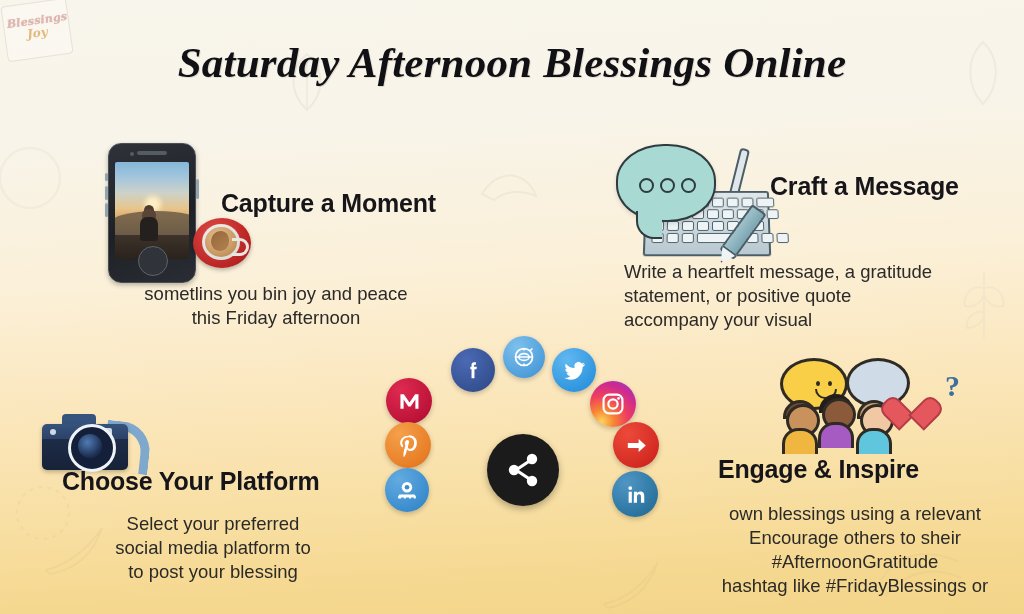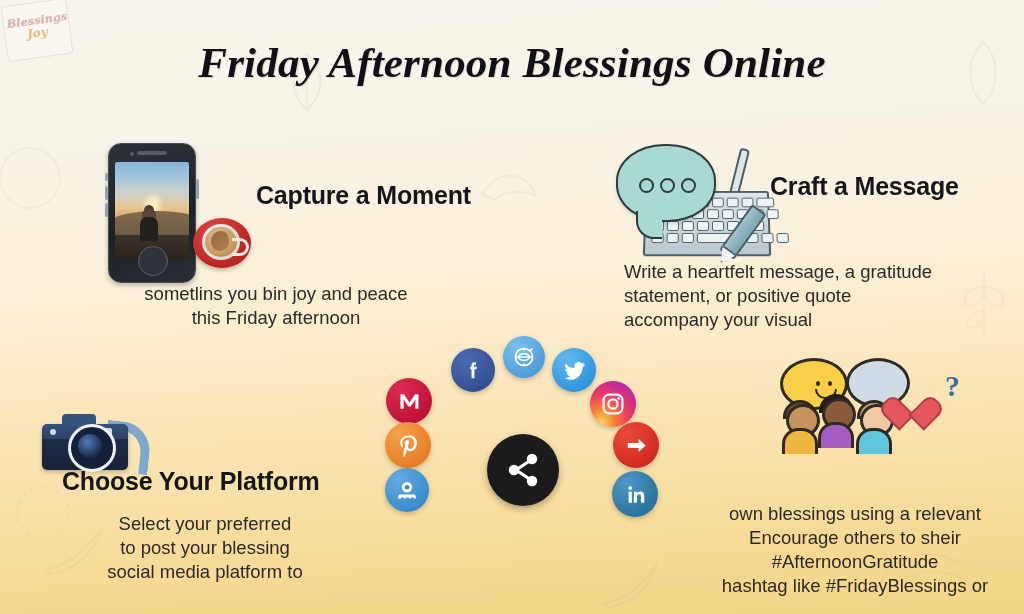--- a/index.html
+++ b/index.html
@@ -242,21 +242,21 @@
       </svg>
   </div>
 
   <div id="brand-logo">
     <div class="plate"></div>
     <div class="l1">Blessings</div>
     <div class="l2">Joy</div>
   </div>
 
   <h1 id="title">
-    <span class="l2">Friday Afternoon Blessings Online</span>
+    <span class="l2">Saturday Afternoon Blessings Online</span>
   </h1>
 
   <div id="phone">
     <div class="body"></div>
     <div class="side s1"></div>
     <div class="side s2"></div>
     <div class="side s3"></div>
     <div class="side s4"></div>
     <div class="screen">
       <div class="sun"></div>
@@ -274,21 +274,21 @@
   </div>
 
   <div id="coffee">
     <div class="saucer"></div>
     <div class="cup"></div>
     <div class="crema"></div>
     <div class="art"></div>
     <div class="handle"></div>
   </div>
 
-  <div class="sec-head" style="left:221px;top:181px;margin-left:35px;">Capture a Moment</div>
+  <div class="sec-head" style="left:221px;top:189px;">Capture a Moment</div>
   <div class="sec-body" style="left:125px;top:282px;width:302px;text-align:center;">
     <div>sometlins you bin joy and peace</div>
     <div>this Friday afternoon</div>
   </div>
 
   <div id="kb">
     <div class="cable"></div>
     <div class="board">
       <div class="row" style="top:5px;">
         <i class="key"></i>
@@ -348,24 +348,24 @@
   <div id="camera">
     <div class="strap"></div>
     <div class="top"></div>
     <div class="bodyc"></div>
     <div class="flash"></div>
     <div class="dot"></div>
     <div class="lens"></div>
   </div>
 
   <div class="sec-head" style="left:62px;top:467px;">Choose Your Platform</div>
-  <div class="sec-body" style="left:60px;top:512px;width:290px;text-align:center;">
+  <div class="sec-body" style="left:68px;top:512px;width:290px;text-align:center;">
     <div>Select your preferred</div>
+    <div>social media platform to</div>
     <div>to post your blessing</div>
-    <div>social media platform to</div>
   </div>
 
   <div id="people">
     <div class="bub b1">
       <div class="face">
         <div class="eye" style="left:7px;"></div>
         <div class="eye" style="left:19px;"></div>
         <div class="mouth"></div>
       </div>
     </div>
@@ -386,20 +386,21 @@
       <div class="hair" style="background:#c7a074;border-color:#2f2b24;"></div>
       <div class="head" style="background:#f0c9a4;"></div>
       <div class="body" style="background:#5fc6de;"></div>
     </div>
     <div id="heart">
       <div class="hl"></div>
         <div class="hr"></div>
     </div>
   </div>
 
+  <div class="sec-head" style="left:718px;top:455px;">Engage &amp; Inspire</div>
   <div class="sec-body" style="left:700px;top:502px;width:310px;text-align:center;">
     <div>own blessings using a relevant</div>
     <div>Encourage others to sheir</div>
     <div>#AfternoonGratitude</div>
     <div>hashtag like #FridayBlessings or</div>
   </div>
 
   <div class="social" id="soc-facebook" style="left:451px;top:348px;width:44px;height:44px;background:radial-gradient(circle at 35% 28%,#4b6ab5,#33508f 75%,#2b4680);">
     <svg width="22" height="22" viewBox="0 0 24 24" aria-hidden="true">
         <path d="M15.2 8.4h-2.1V7c0-.6.4-.8.7-.8h1.4V3.6h-2c-2.3 0-2.8 1.7-2.8 2.8v2h-1.3v2.7h1.3V21h3.2v-9.9h2.2l.4-2.7z" fill="#fff"></path>

